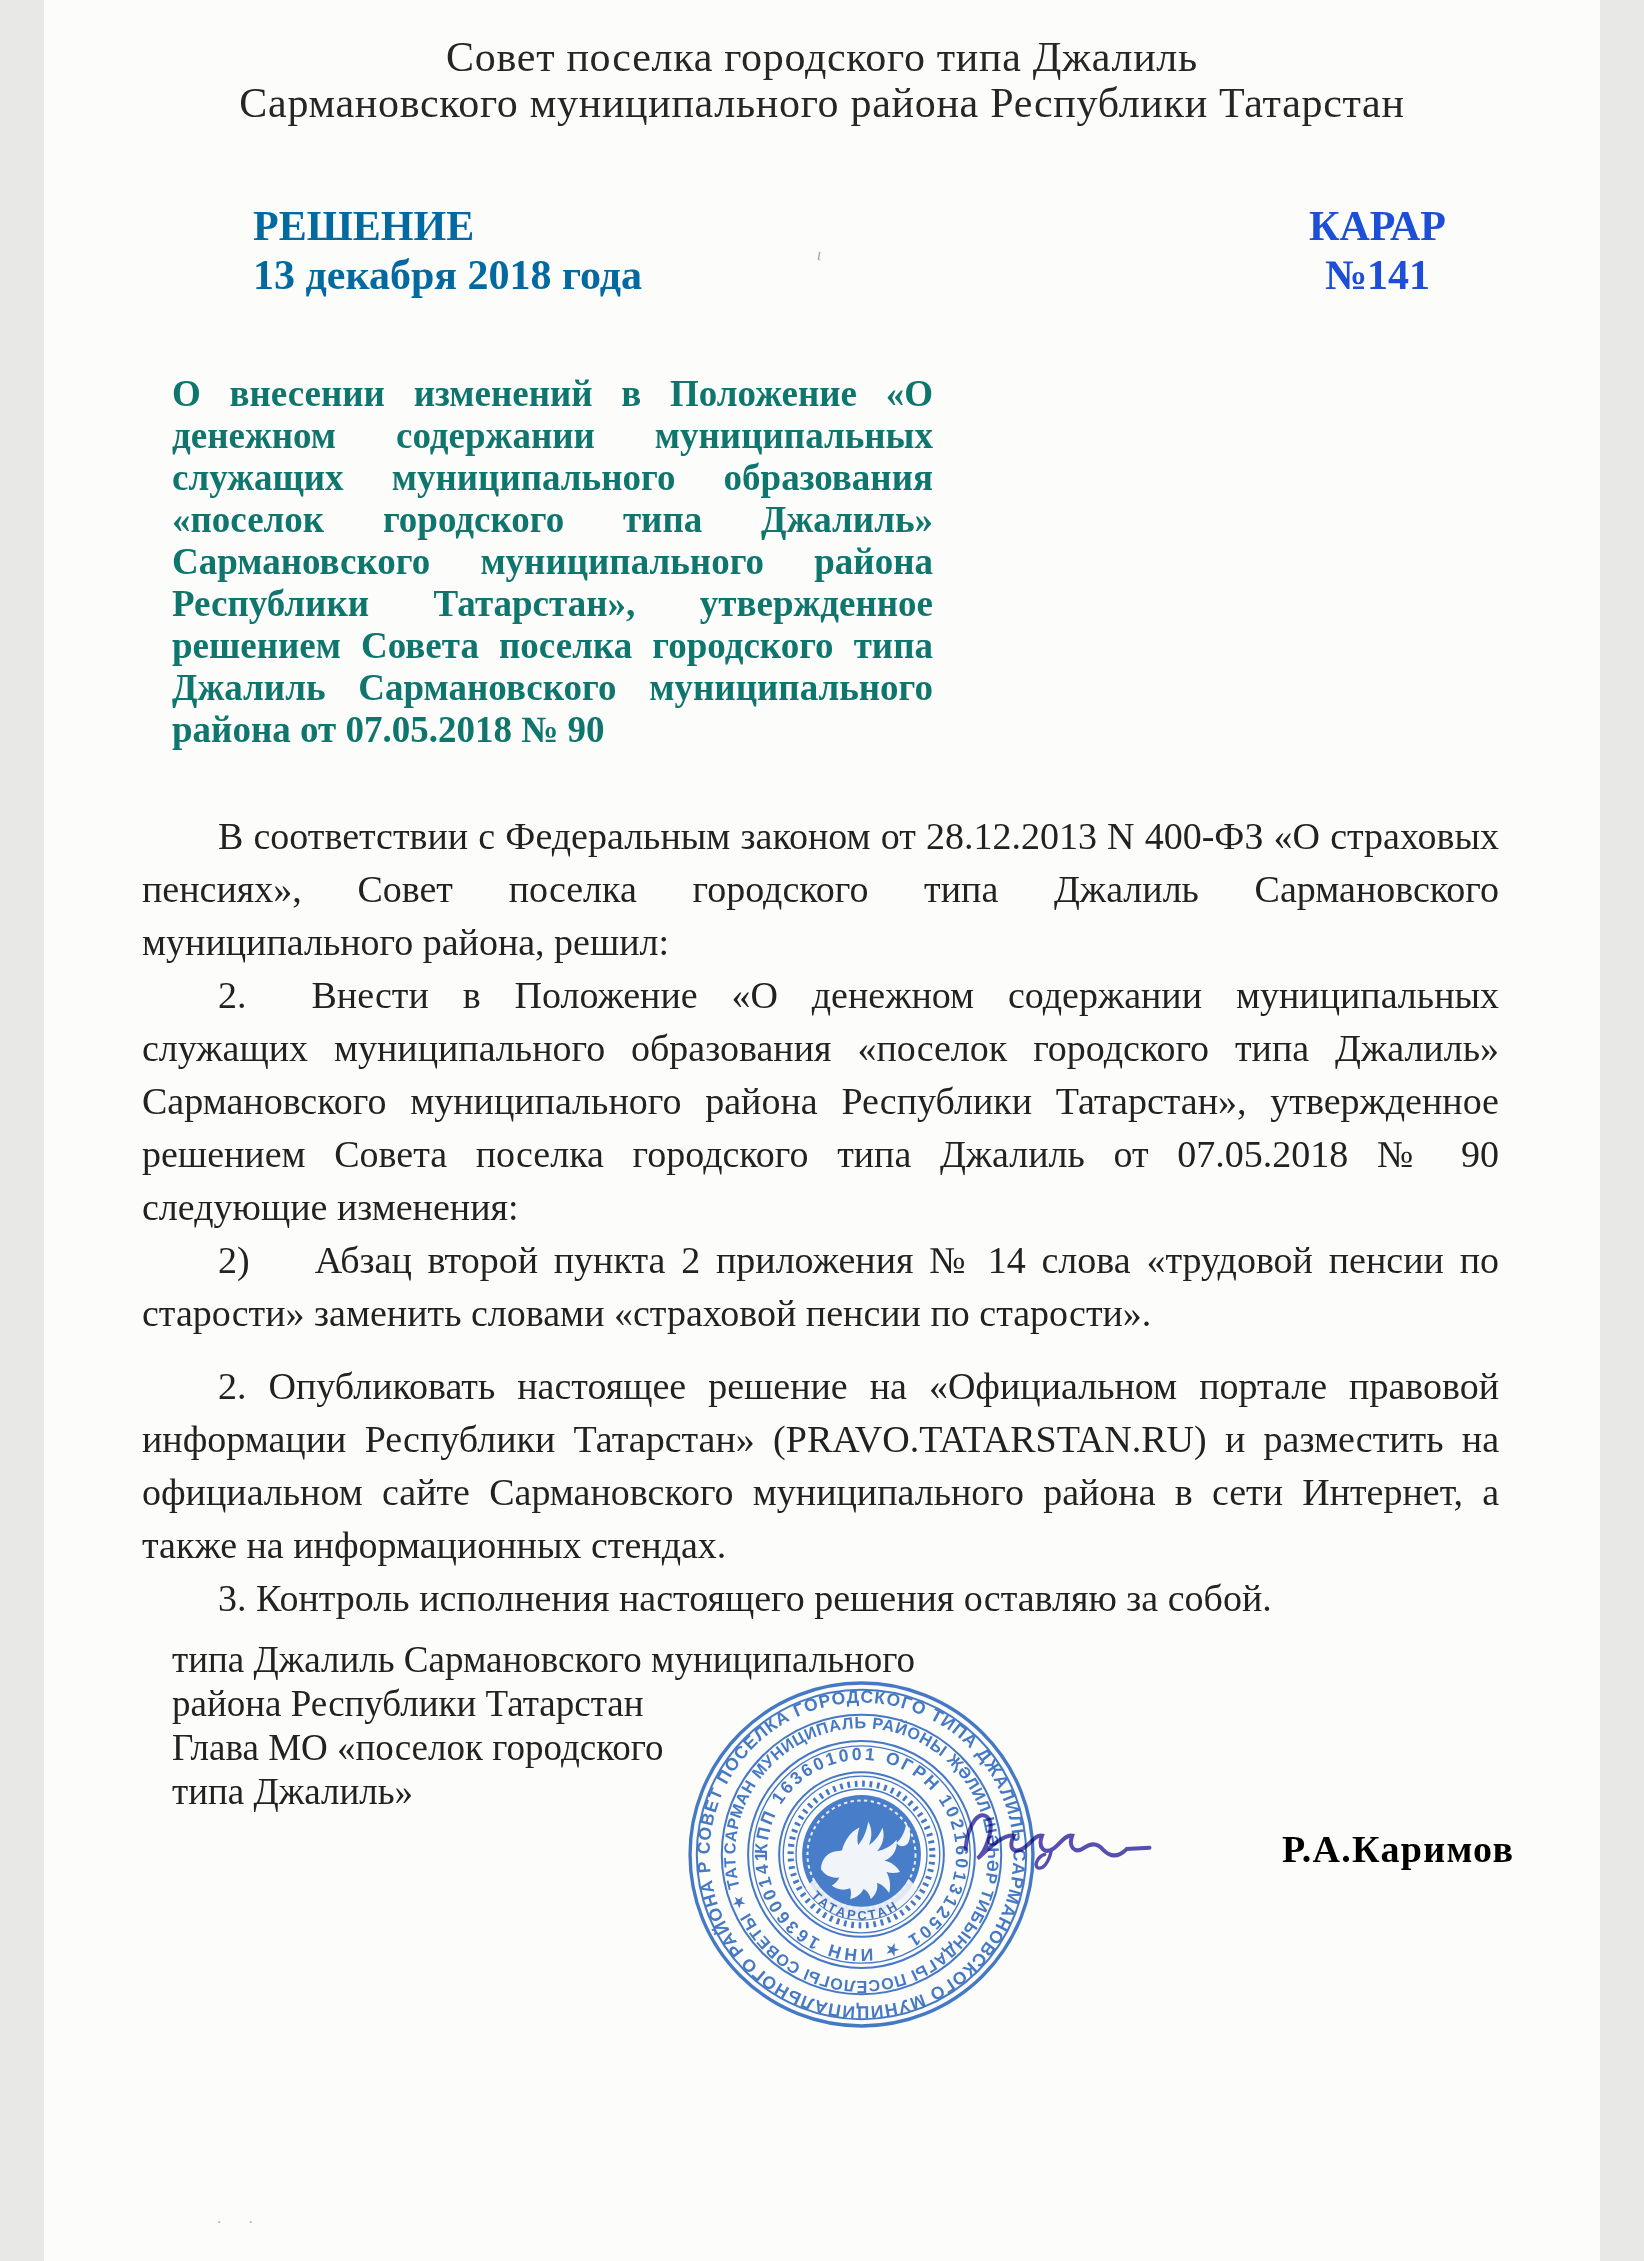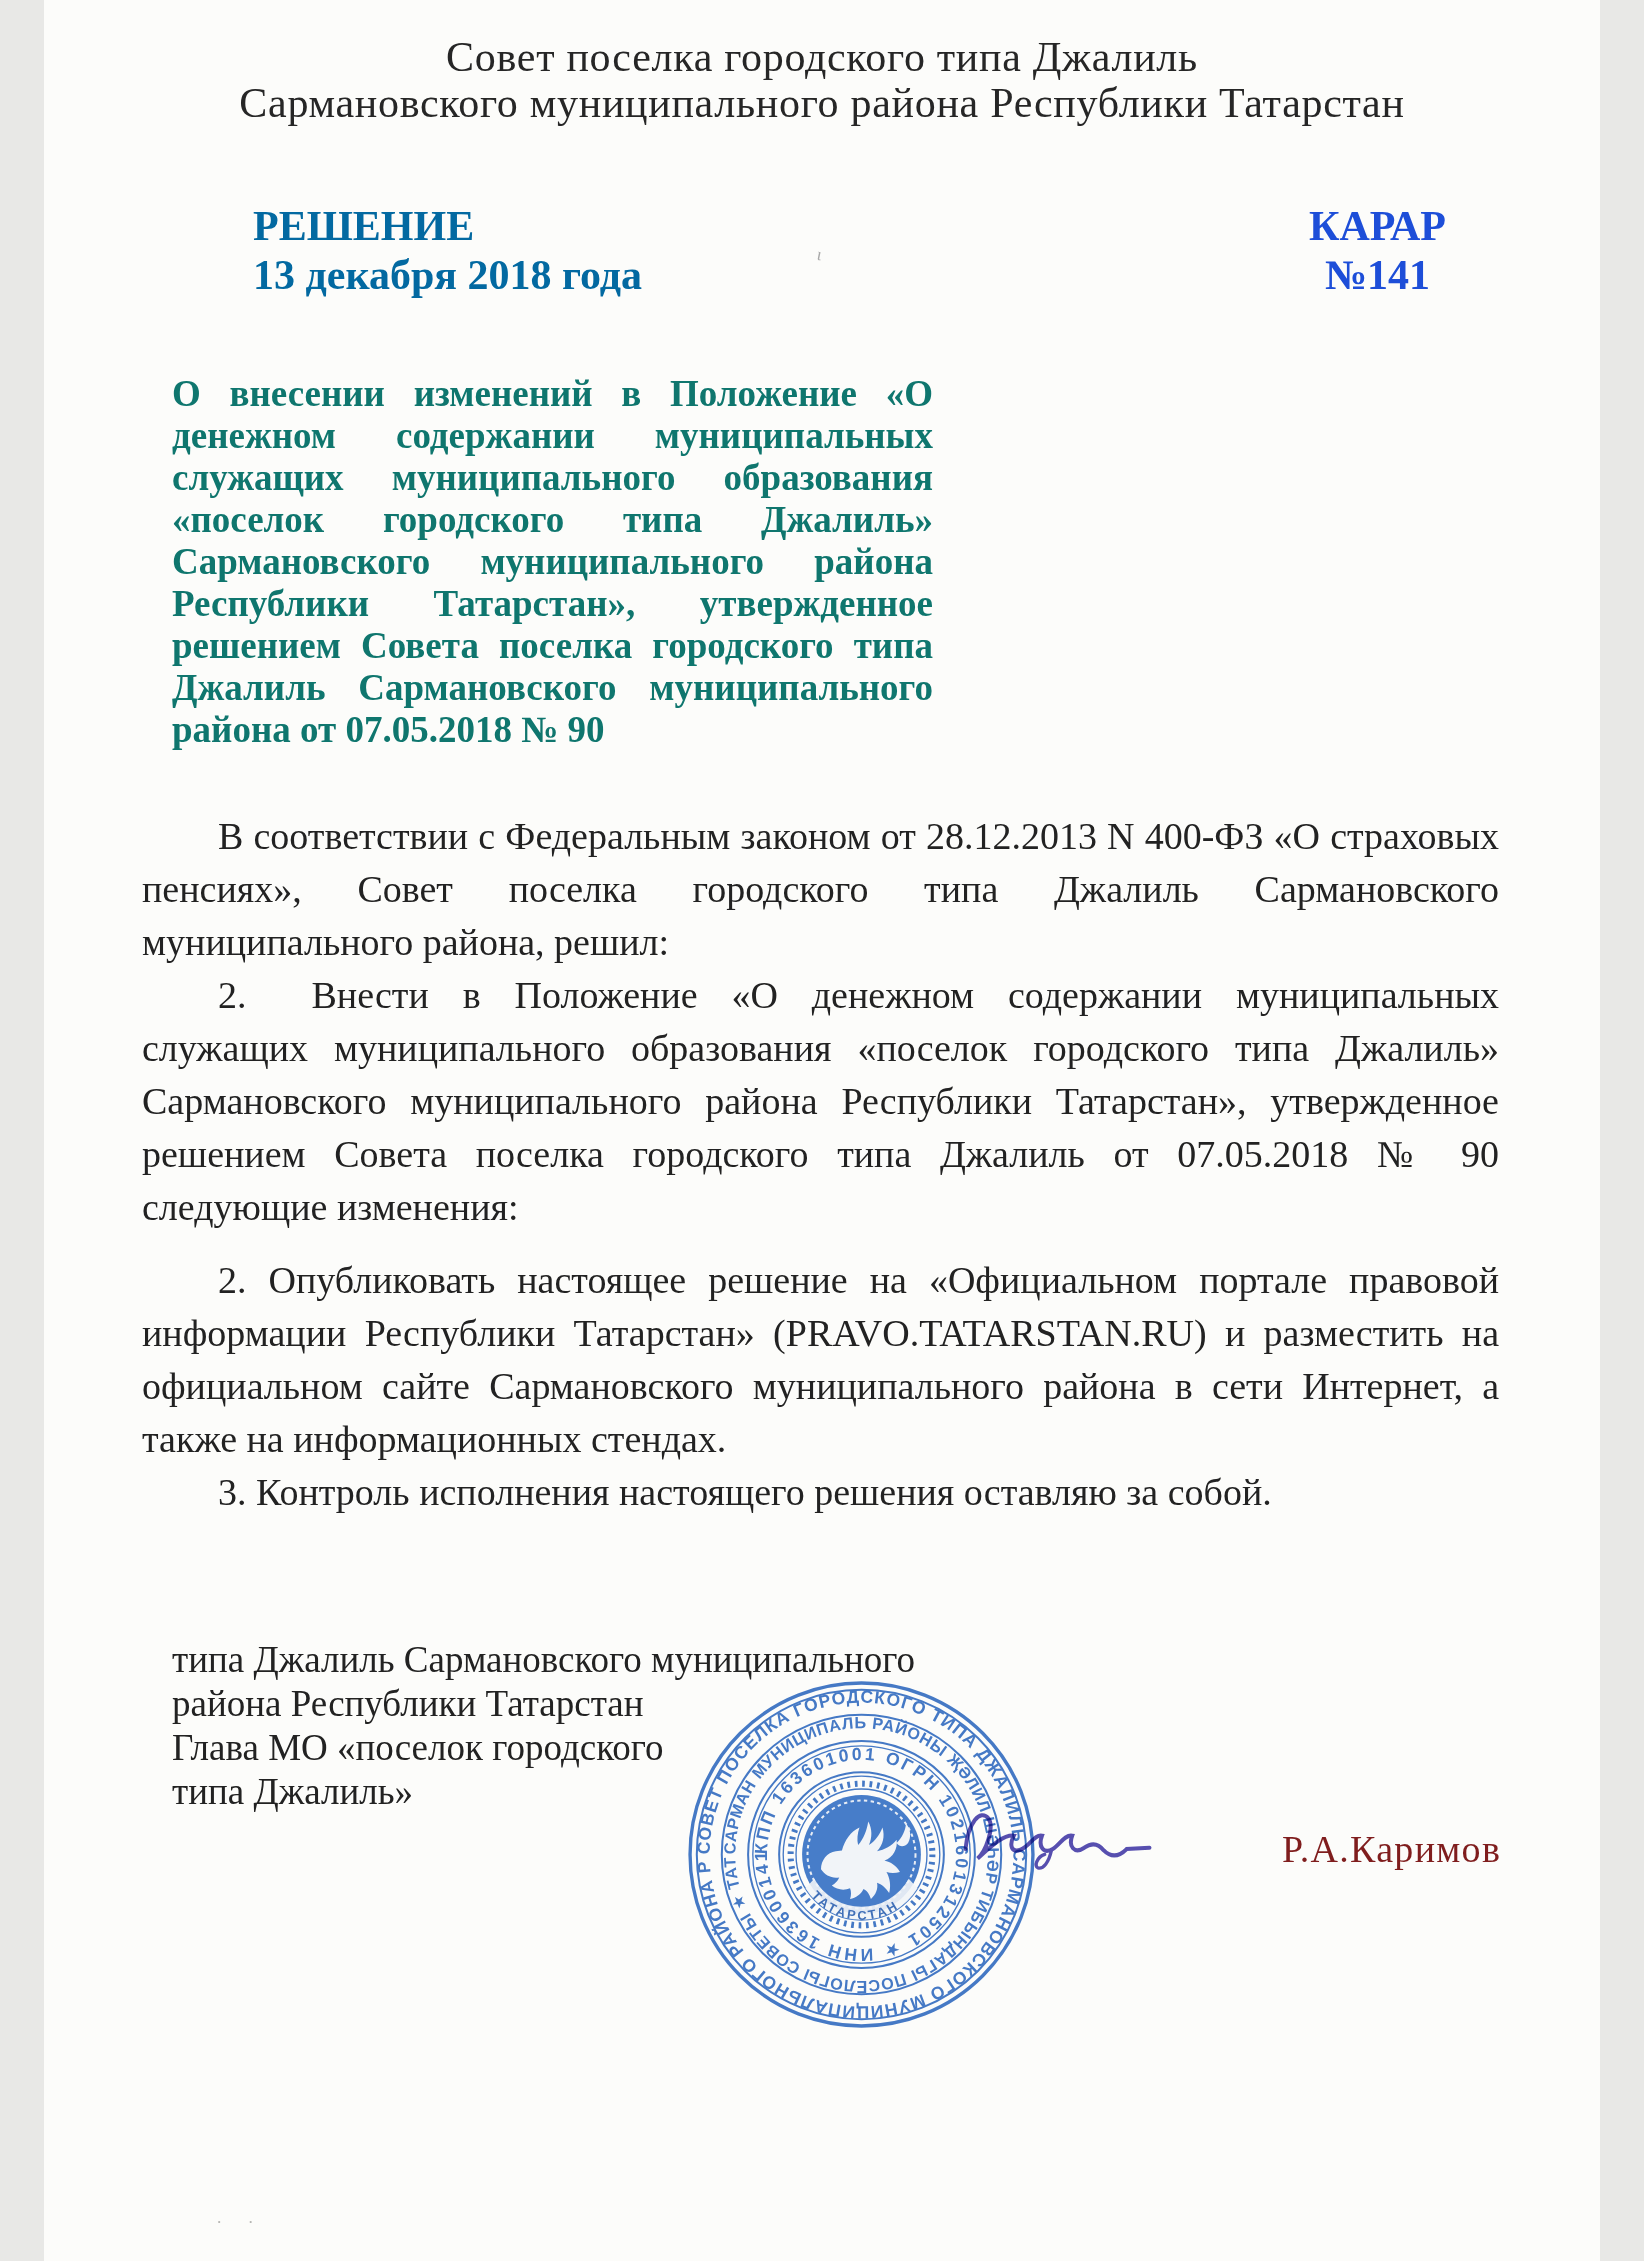--- a/index.html
+++ b/index.html
@@ -66,21 +66,22 @@
     width:891px;
     font-size:37px;
     line-height:44px;
     color:#222;
   }
   .sig-name{
     position:absolute;
     left:1238px; top:1827px;
     font-size:38px;
     letter-spacing:1.3px;
-    color:#7f1d1d;
+    color:#000000;
+    font-weight:bold;
   }
   .stamp{
     position:absolute;
     left:642px; top:1679px;
     width:351px; height:351px;
     mix-blend-mode:multiply;
     opacity:.94;
   }
   .ink-sign{
     position:absolute;
@@ -113,20 +114,21 @@
       <div>КАРАР</div>
       <div>№141</div>
     </div>
   </div>
 
   <div class="subject">О внесении изменений в Положение «О денежном содержании муниципальных служащих муниципального образования «поселок городского типа Джалиль» Сармановского муниципального района Республики Татарстан», утвержденное решением Совета поселка городского типа Джалиль Сармановского муниципального района от 07.05.2018 № 90</div>
 
   <div class="body-text">
     <p class="para">В соответствии с Федеральным законом от 28.12.2013 N 400-ФЗ «О страховых пенсиях», Совет поселка городского типа Джалиль Сармановского муниципального района, решил:</p>
     <p class="para"><span>2.</span><span class="num-gap"></span><span>Внести в Положение «О денежном содержании муниципальных служащих муниципального образования «поселок городского типа Джалиль» Сармановского муниципального района Республики Татарстан», утвержденное решением Совета поселка городского типа Джалиль от 07.05.2018 № 90 следующие изменения:</span></p>
+    <p class="para"><span>2)</span><span class="num-gap"></span><span>Абзац второй пункта 2 приложения № 14 слова «трудовой пенсии по старости» заменить словами «страховой пенсии по старости».</span></p>
     <p class="para gap-before">2. Опубликовать настоящее решение на «Официальном портале правовой информации Республики Татарстан» (PRAVO.TATARSTAN.RU) и разместить на официальном сайте Сармановского муниципального района в сети Интернет, а также на информационных стендах.</p>
     <p class="para">3. Контроль исполнения настоящего решения оставляю за собой.</p>
   </div>
 
   <div class="sig-block">
     <div>типа Джалиль Сармановского муниципального</div>
     <div>района Республики Татарстан</div>
     <div>Глава МО «поселок городского</div>
     <div>типа Джалиль»</div>
   </div>

